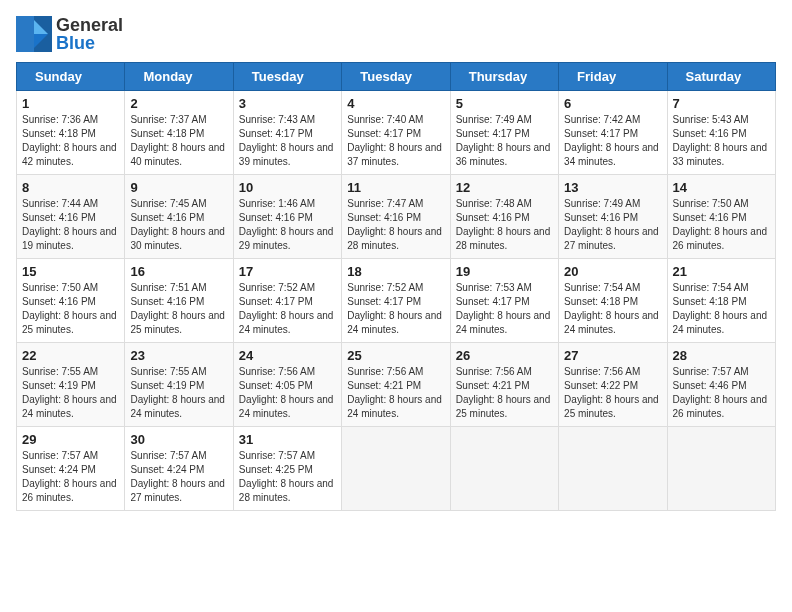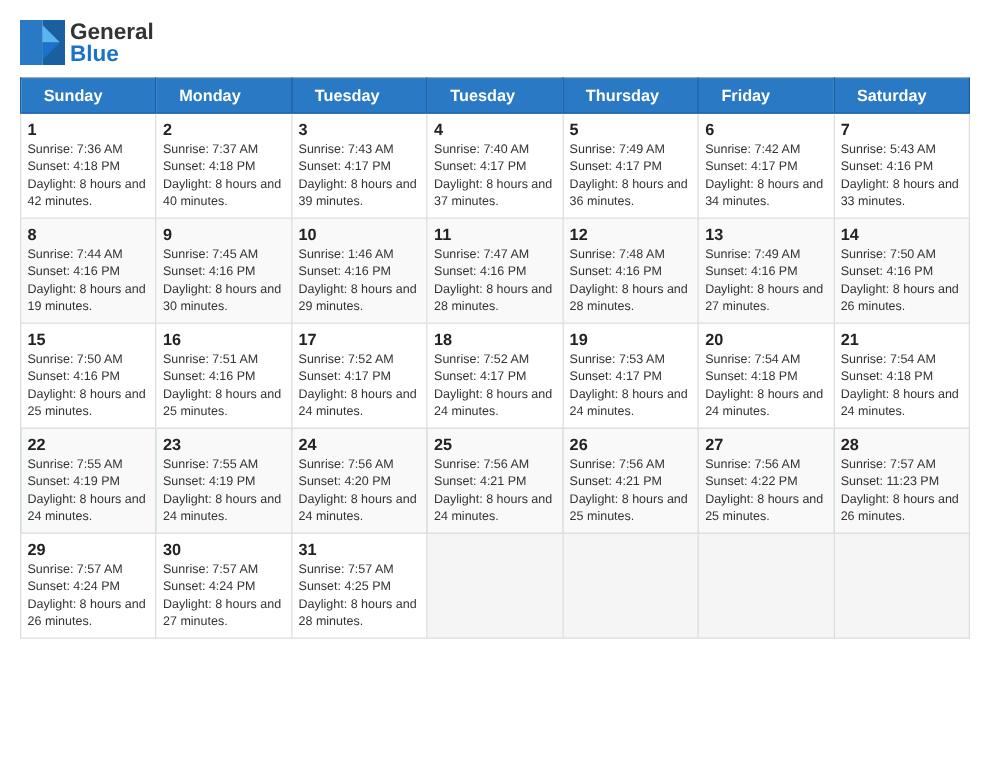--- a/index.html
+++ b/index.html
@@ -298,42 +298,42 @@
       </td>
           <td>
         <span class="day-number">21</span>
         <div class="day-info">
           <span>Sunrise: 7:54 AM</span><br>
           <span>Sunset: 4:18 PM</span><br>
           <span>Daylight: 8 hours and 24 minutes.</span>
         </div>
       </td>
         </tr>
-        <tr style="background: #22c55e;">
+        <tr style="background: #fdba74;">
           <td>
         <span class="day-number">22</span>
         <div class="day-info">
           <span>Sunrise: 7:55 AM</span><br>
           <span>Sunset: 4:19 PM</span><br>
           <span>Daylight: 8 hours and 24 minutes.</span>
         </div>
       </td>
           <td>
         <span class="day-number">23</span>
         <div class="day-info">
           <span>Sunrise: 7:55 AM</span><br>
           <span>Sunset: 4:19 PM</span><br>
           <span>Daylight: 8 hours and 24 minutes.</span>
         </div>
       </td>
           <td>
         <span class="day-number">24</span>
         <div class="day-info">
           <span>Sunrise: 7:56 AM</span><br>
-          <span>Sunset: 4:20 PM</span><br>
+          <span>Sunset: 4:05 PM</span><br>
           <span>Daylight: 8 hours and 24 minutes.</span>
         </div>
       </td>
           <td>
         <span class="day-number">25</span>
         <div class="day-info">
           <span>Sunrise: 7:56 AM</span><br>
           <span>Sunset: 4:21 PM</span><br>
           <span>Daylight: 8 hours and 24 minutes.</span>
         </div>
@@ -351,21 +351,21 @@
         <div class="day-info">
           <span>Sunrise: 7:56 AM</span><br>
           <span>Sunset: 4:22 PM</span><br>
           <span>Daylight: 8 hours and 25 minutes.</span>
         </div>
       </td>
           <td>
         <span class="day-number">28</span>
         <div class="day-info">
           <span>Sunrise: 7:57 AM</span><br>
-          <span>Sunset: 11:23 PM</span><br>
+          <span>Sunset: 4:46 PM</span><br>
           <span>Daylight: 8 hours and 26 minutes.</span>
         </div>
       </td>
         </tr>
         <tr>
           <td>
         <span class="day-number">29</span>
         <div class="day-info">
           <span>Sunrise: 7:57 AM</span><br>
           <span>Sunset: 4:24 PM</span><br>

